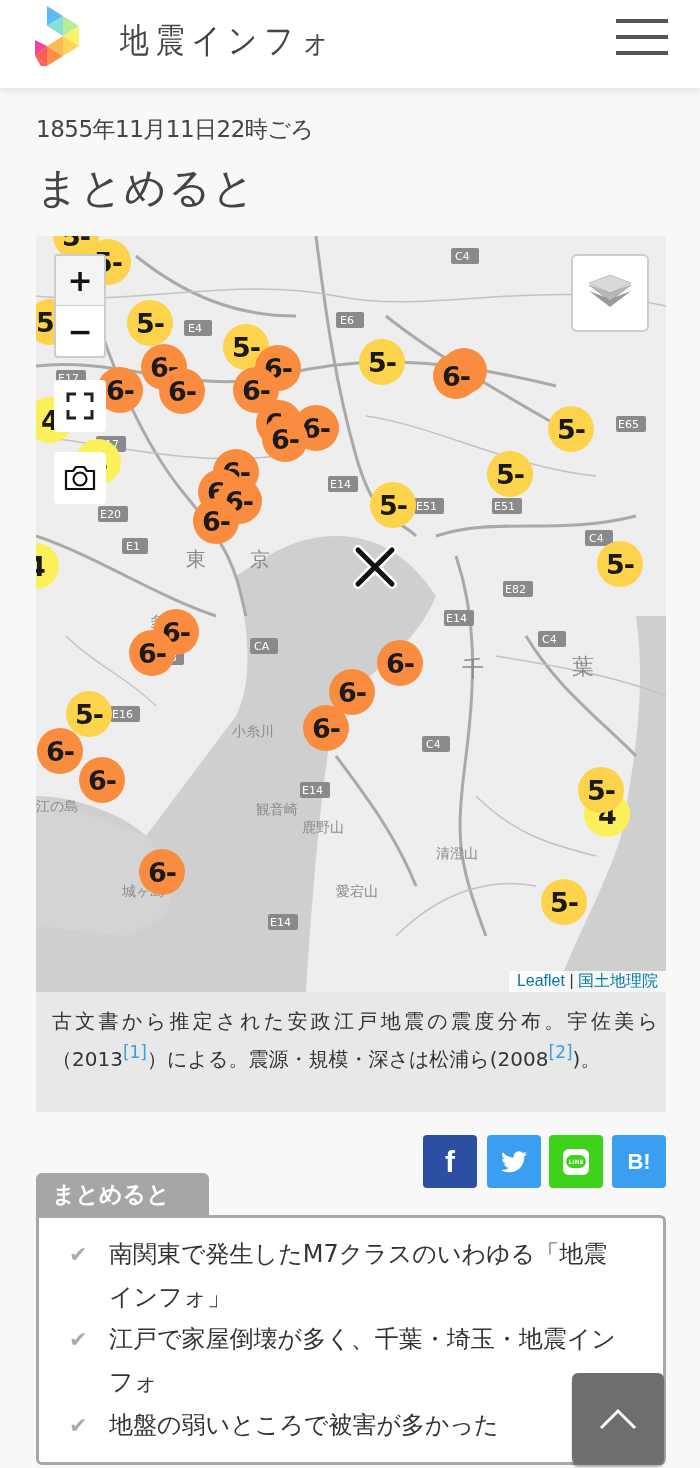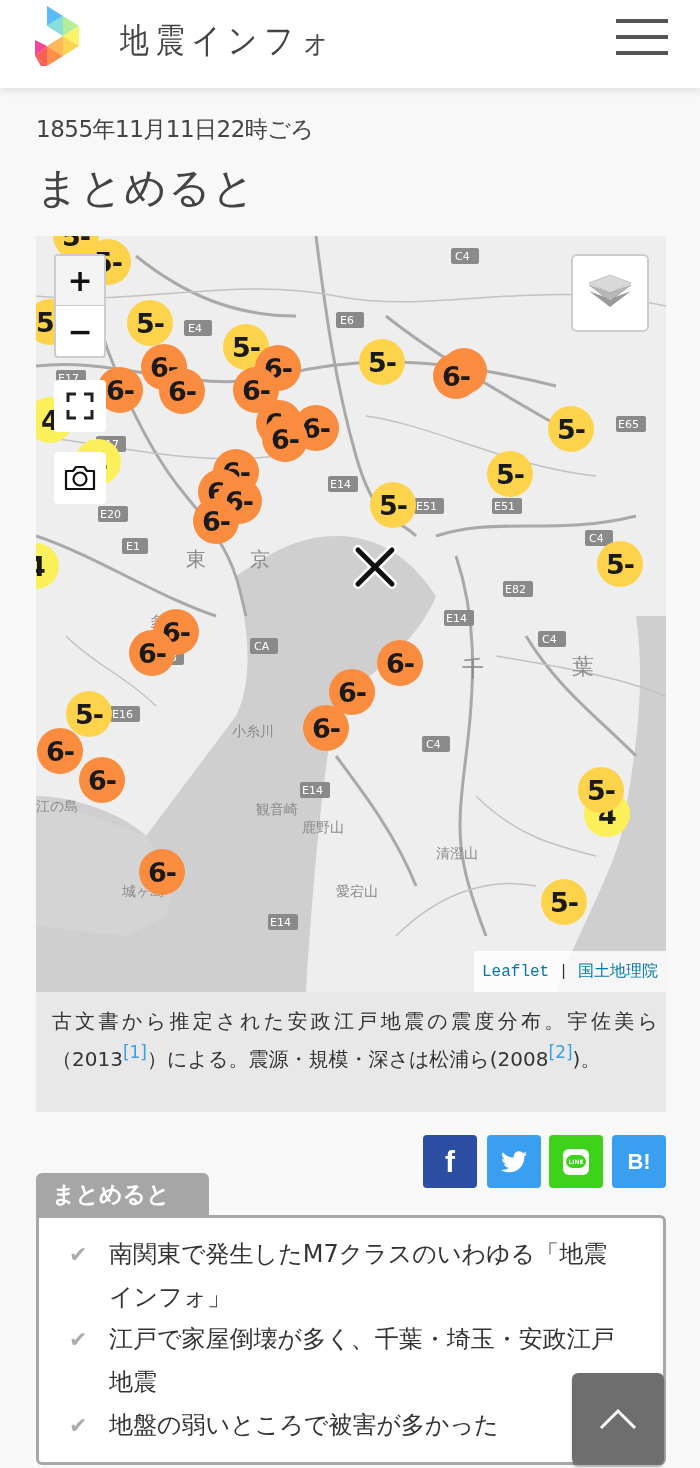--- a/index.html
+++ b/index.html
@@ -21,21 +21,21 @@
     .m6 { background: #f98c3f; }
     .m5 { background: #fcd34b; }
     .m4 { background: #fbef5a; }
     .epicenter { position: absolute; left: 314px; top: 306px; width: 50px; height: 50px; }
 
     .ctrl-zoom { position: absolute; left: 18px; top: 18px; width: 52px; height: 104px; background: #fff; border-radius: 4px; border: 2px solid rgba(0,0,0,0.2); overflow: hidden; }
     .ctrl-zoom div { height: 50px; display: flex; align-items: center; justify-content: center; font-size: 30px; font-weight: bold; color: #111; cursor: pointer; }
     .ctrl-zoom div:first-child { border-bottom: 1px solid #ccc; background: #f4f4f4; }
     .ctrl-box { position: absolute; left: 18px; width: 52px; height: 52px; background: #fff; border-radius: 4px; display: flex; align-items: center; justify-content: center; cursor: pointer; }
     .ctrl-layers { position: absolute; left: 535px; top: 18px; width: 78px; height: 78px; background: #fff; border-radius: 6px; border: 2px solid rgba(0,0,0,0.2); display: flex; align-items: center; justify-content: center; cursor: pointer; }
-    .attribution { position: absolute; right: 0; bottom: 0; background: rgba(255,255,255,0.8); font-size: 16px; padding: 10px 8px; color: #333; font-family: Liberation Mono, monospace; }
+    .attribution { position: absolute; right: 0; bottom: 0; background: rgba(255,255,255,0.8); font-size: 16px; padding: 0 8px; color: #333; font-family: Liberation Sans, sans-serif; }
     .attribution a { color: #0078a8; text-decoration: none; }
 
     .caption { position: absolute; left: 36px; top: 992px; width: 630px; height: 120px; background: #e8e8e8; padding: 14px 8px 0 16px; font-size: 20px; line-height: 31px; color: #333; text-align: justify; }
     .caption sup { color: #3a9fe0; font-size: 17px; }
 
     .share { position: absolute; top: 1135px; width: 54px; height: 53px; border-radius: 4px; display: flex; align-items: center; justify-content: center; color: #fff; font-weight: bold; cursor: pointer; }
 
     .summary-tab { position: absolute; left: 36px; top: 1173px; width: 173px; height: 44px; background: #a6a6a6; border-radius: 6px 6px 0 0; color: #fff; font-size: 23px; font-weight: bold; padding: 6px 0 8px 16px; }
     .summary-box { position: absolute; left: 36px; top: 1215px; width: 630px; height: 250px; background: #fff; border: 3px solid #a8a8a8; border-radius: 0 6px 6px 6px; }
     .summary-item { position: absolute; left: 30px; font-size: 24px; line-height: 43px; color: #333; }
@@ -260,21 +260,21 @@
 </div>
 
 <div class="summary-tab">まとめると</div>
 <div class="summary-box">
   <div class="summary-item" style="top:15px">
     <span class="check">✔</span>
     <span class="txt">南関東で発生したM7クラスのいわゆる「地震インフォ」</span>
   </div>
   <div class="summary-item" style="top:100px">
     <span class="check">✔</span>
-    <span class="txt">江戸で家屋倒壊が多く、千葉・埼玉・安政江戸地震</span>
+    <span class="txt">江戸で家屋倒壊が多く、千葉・埼玉・地震インフォ</span>
   </div>
   <div class="summary-item" style="top:186px">
     <span class="check">✔</span>
     <span class="txt">地盤の弱いところで被害が多かった</span>
   </div>
 </div>
 
 <div class="to-top">
   <svg width="40" height="24" viewBox="0 0 40 24">
     <path d="M3,21 L20,4 L37,21" fill="none" stroke="#fff" stroke-width="3"></path>

